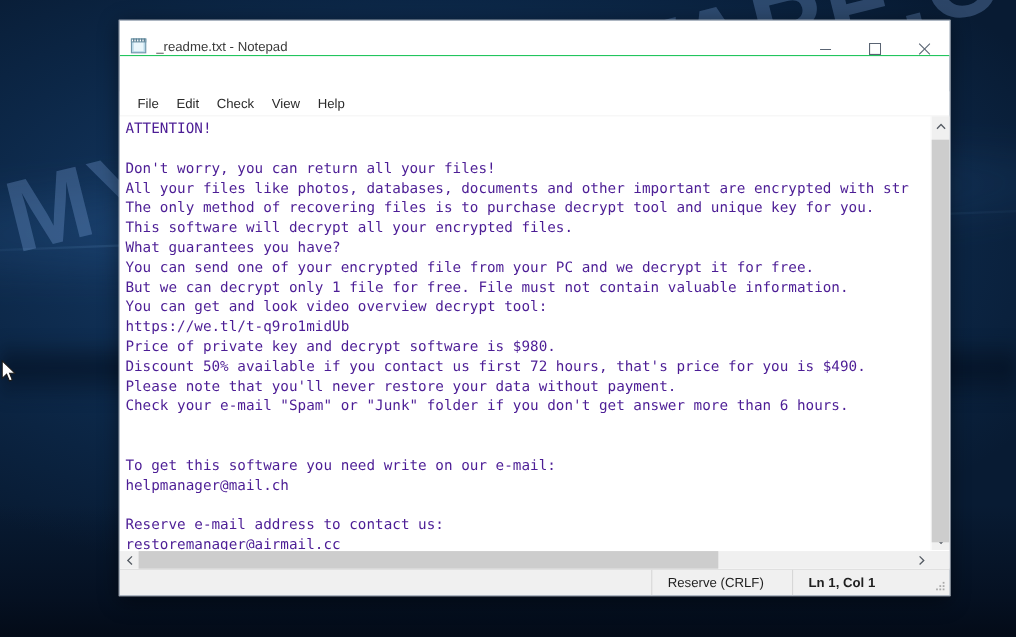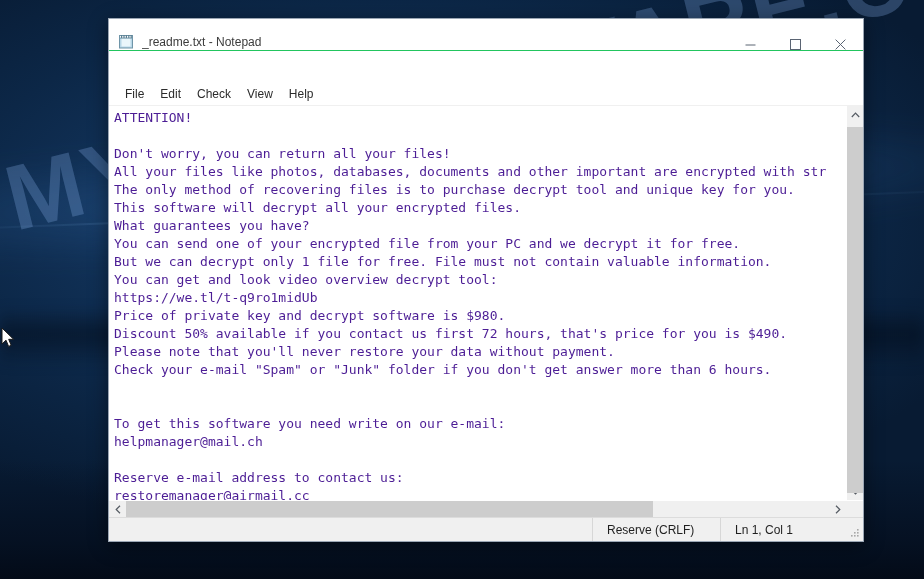--- a/index.html
+++ b/index.html
@@ -246,21 +246,21 @@
   }
   .sb-spacer { flex: 1 1 auto; }
   .sb-cell {
     display: flex;
     align-items: center;
     padding-left: 14px;
     border-left: 1px solid #d7d7d7;
     white-space: nowrap;
   }
   .sb-encoding { width: 128px; }
-  .sb-lncol    { width: 125px; }
+  .sb-lncol    { width: 125px; font-weight: bold; }
   .sb-zoom     { width: 105px; }
   .sb-grip {
     width: 18px;
     display: flex;
     align-items: flex-end;
     justify-content: flex-end;
     padding: 0 3px 3px 0;
   }
 </style>
 </head>

